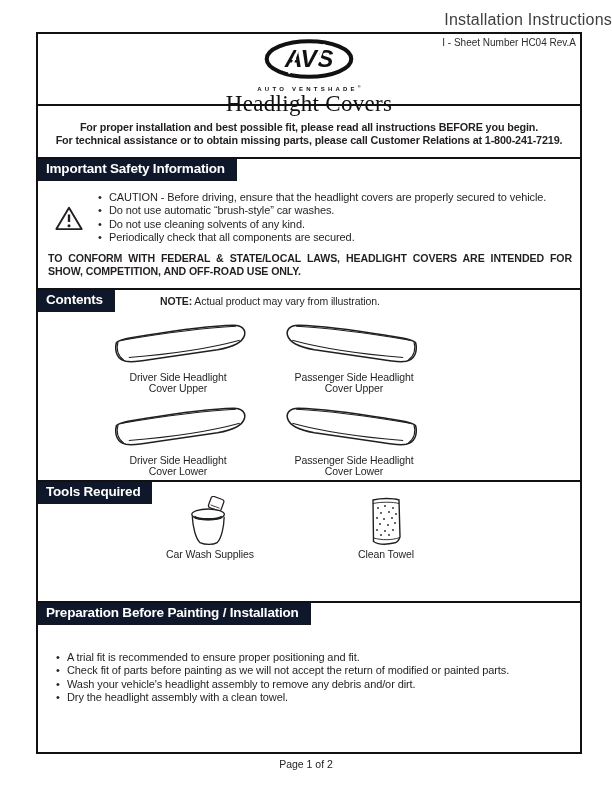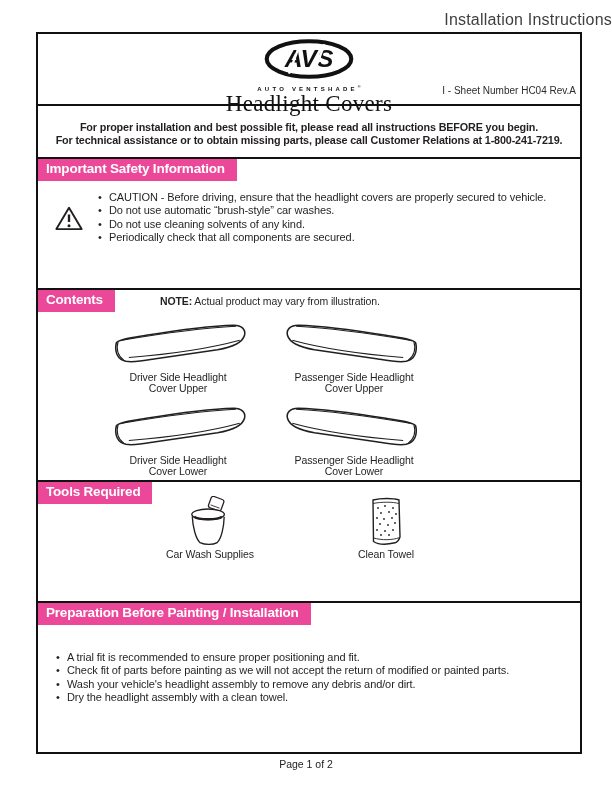--- a/index.html
+++ b/index.html
@@ -10,38 +10,38 @@
   .doc-title{
     text-align:right;font-size:16px;color:#3f3f3f;letter-spacing:.2px;
     margin:11px 0 3px 0;font-weight:400;
   }
   .sheet{
     margin-left:36px;width:546px;height:722px;border:2.5px solid #111;
     display:flex;flex-direction:column;box-sizing:border-box;background:#fff;
   }
   
   .hdr{height:70px;position:relative;flex:none;}
-  .sheet-number{position:absolute;top:3px;right:4px;font-size:10px;color:#2c2c2c;margin-top:48px;}
+  .sheet-number{position:absolute;top:3px;right:4px;font-size:10px;color:#2c2c2c;}
   .logo-wrap{position:absolute;top:5px;left:0;right:0;text-align:center;}
   .brand-line{font-size:6px;font-weight:bold;letter-spacing:3.2px;margin-top:1px;color:#111;}
   .brand-line sup{font-size:4px;letter-spacing:0;}
   .product-title{
     font-family:"Liberation Serif",serif;font-size:23px;letter-spacing:.3px;
     margin-top:0;color:#111;line-height:1;
   }
   
   .intro{
     flex:none;height:53px;border-top:2px solid #111;text-align:center;
     padding-top:15px;box-sizing:border-box;font-weight:bold;font-size:10.8px;
     letter-spacing:-.15px;line-height:1.25;
   }
   
   .sec{border-top:2px solid #111;flex:none;box-sizing:border-box;}
   .bar{
-    display:inline-block;background:#ec4899;color:#fff;font-weight:bold;
+    display:inline-block;background:#0f172a;color:#fff;font-weight:bold;
     font-size:13.5px;padding:3px 12px 4px 8px;letter-spacing:-.2px;line-height:1.1;
   }
   .bullet{position:relative;padding-left:11px;font-size:11px;line-height:1.22;letter-spacing:-.1px;}
   .bullet::before{content:"\2022";position:absolute;left:0;top:0;}
   
   .sec-safety{height:131px;}
   .safety-row{display:flex;margin:10px 10px 0 16px;}
   .warn-icon{flex:none;width:30px;margin-right:14px;margin-top:2px;}
   .legal{
     font-weight:bold;font-size:10.6px;line-height:1.22;text-align:justify;
@@ -114,20 +114,21 @@
           <line x1="19" y1="11.5" x2="19" y2="21" stroke="#231f20" stroke-width="3"></line>
           <circle cx="19" cy="25.8" r="1.9" fill="#231f20"></circle>
         </svg>
         <div>
           <div class="bullet">CAUTION - Before driving, ensure that the headlight covers are properly secured to vehicle.</div>
           <div class="bullet">Do not use automatic “brush-style” car washes.</div>
           <div class="bullet">Do not use cleaning solvents of any kind.</div>
           <div class="bullet">Periodically check that all components are secured.</div>
         </div>
       </div>
+      <div class="legal">TO CONFORM WITH FEDERAL &amp; STATE/LOCAL LAWS, HEADLIGHT COVERS ARE INTENDED FOR SHOW, COMPETITION, AND OFF-ROAD USE ONLY.</div>
     </div>
 
     <div class="sec sec-contents">
       <div class="bar-row">
         <div class="bar">Contents</div>
         <div class="note"><b>NOTE:</b> <span>Actual product may vary from illustration.</span></div>
       </div>
 
       <div class="fig-row">
         <div class="fig">

